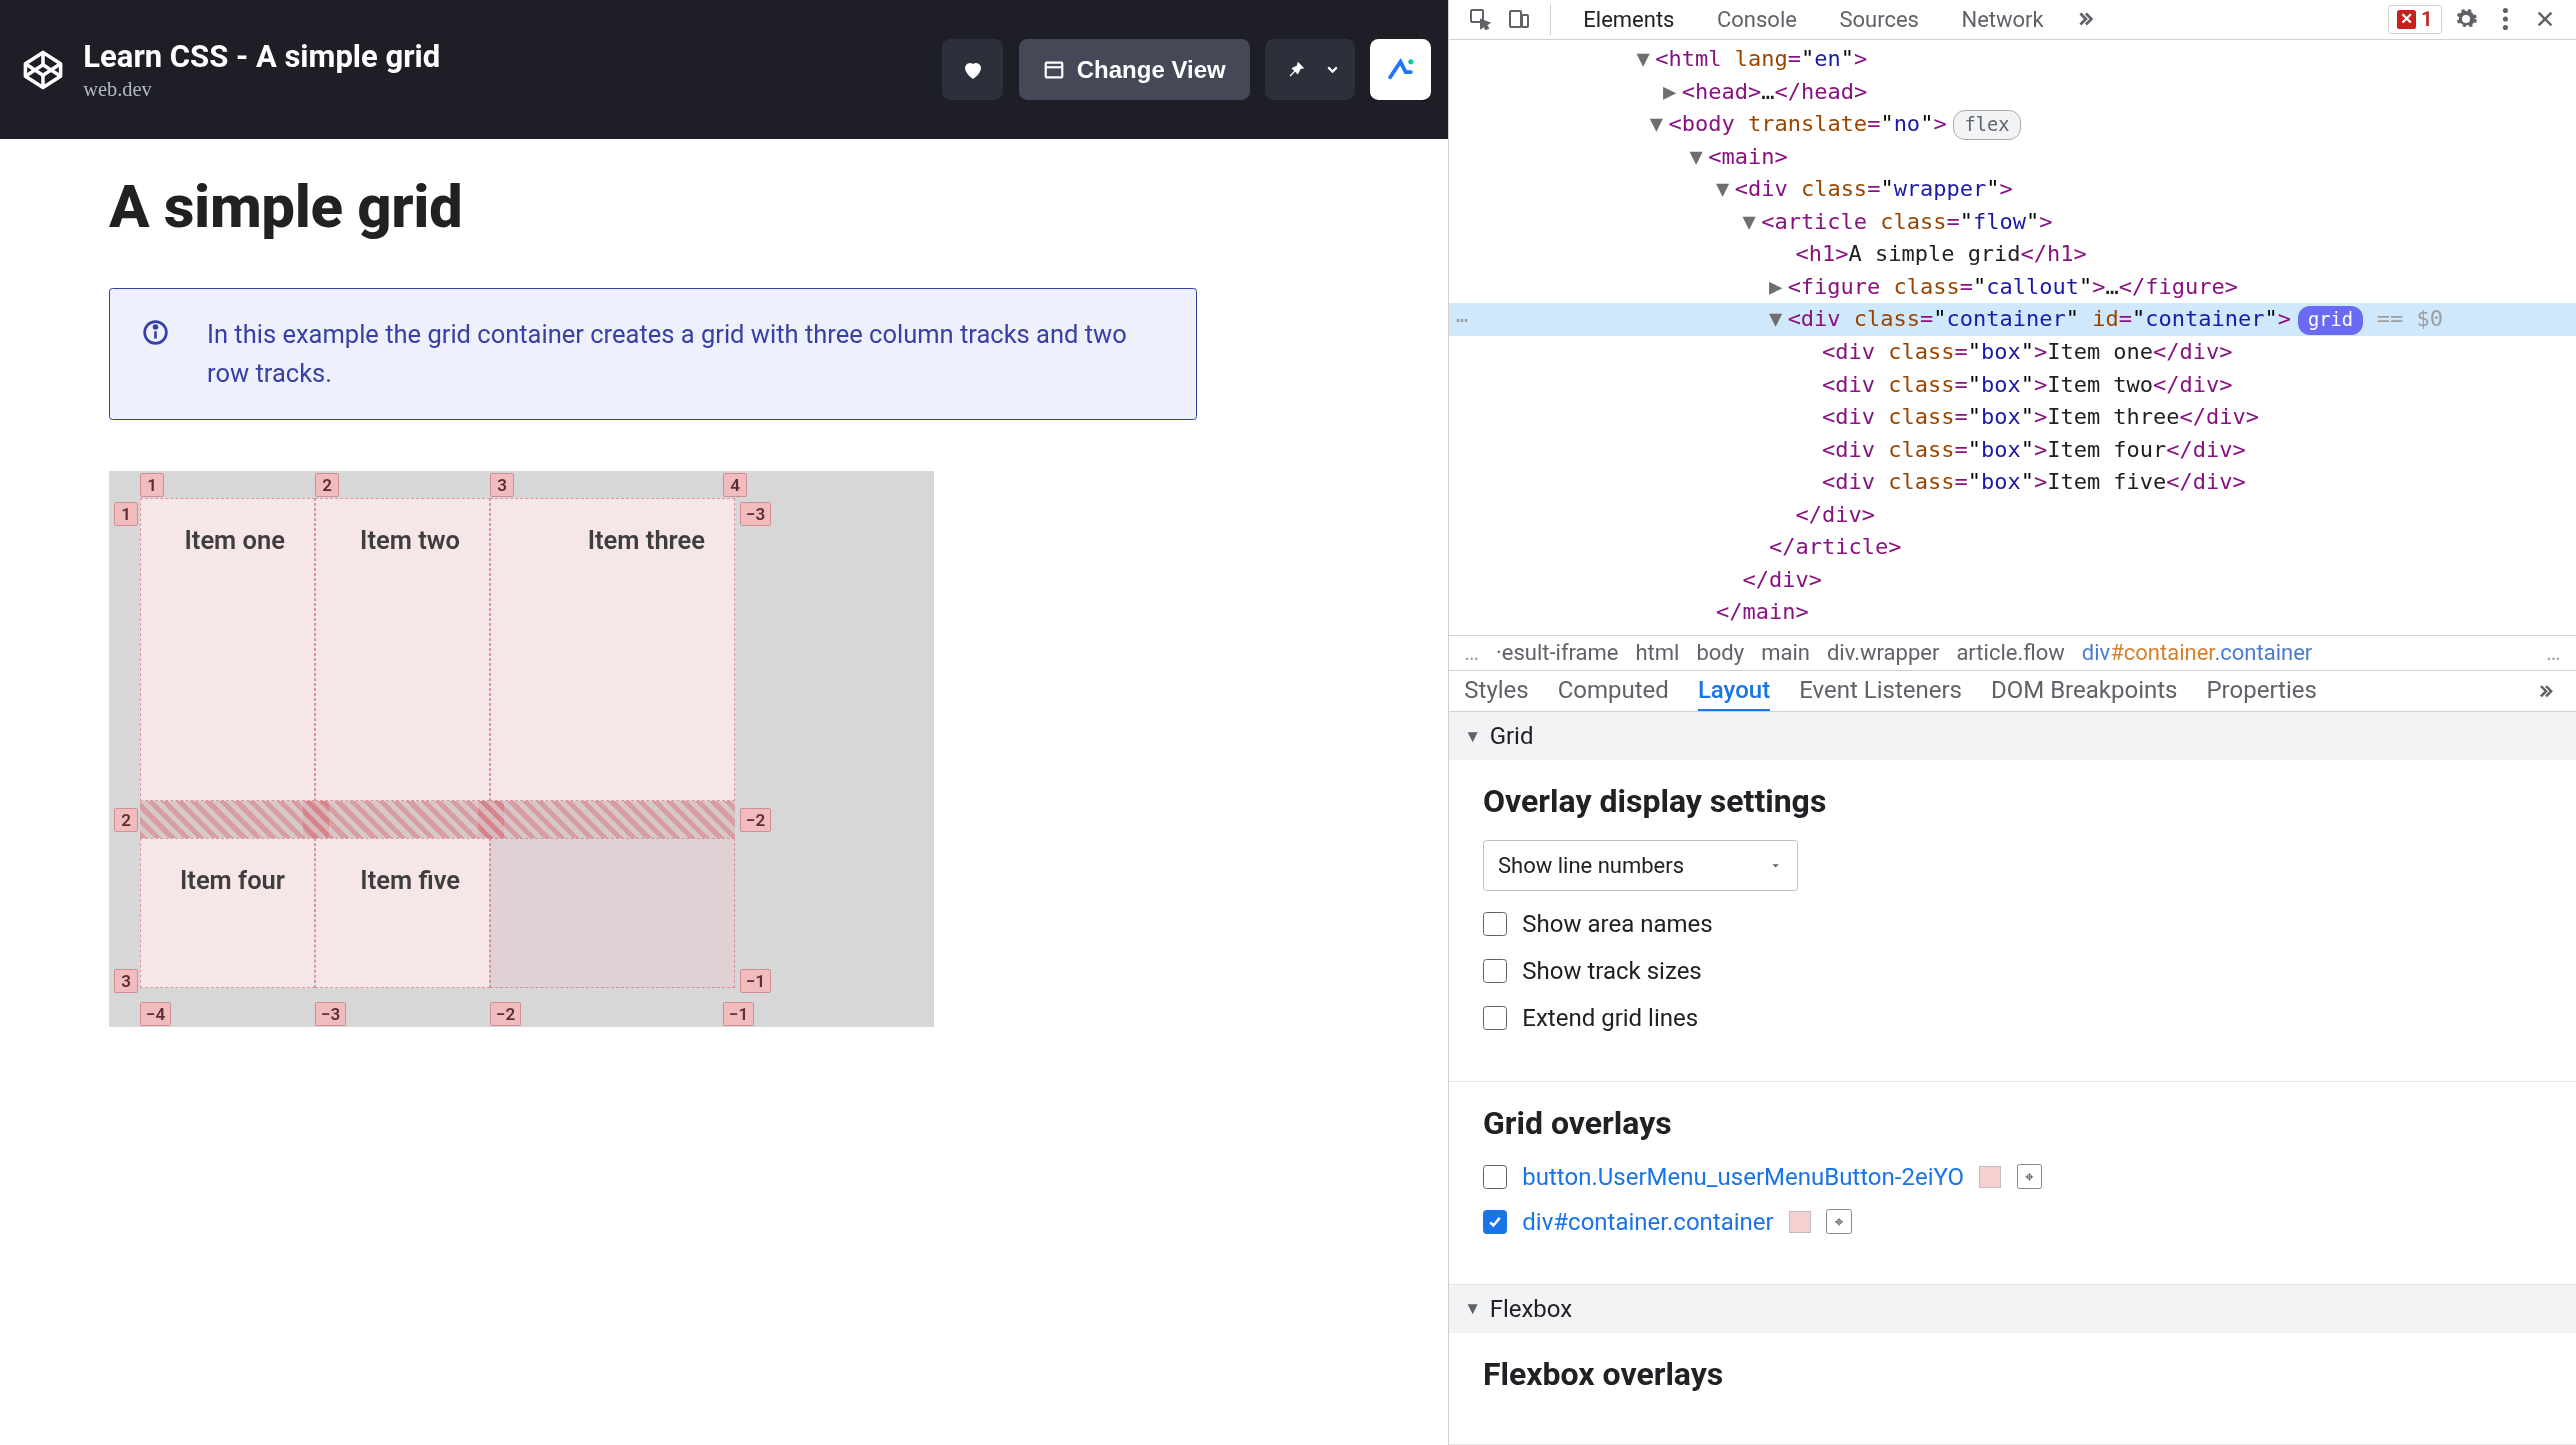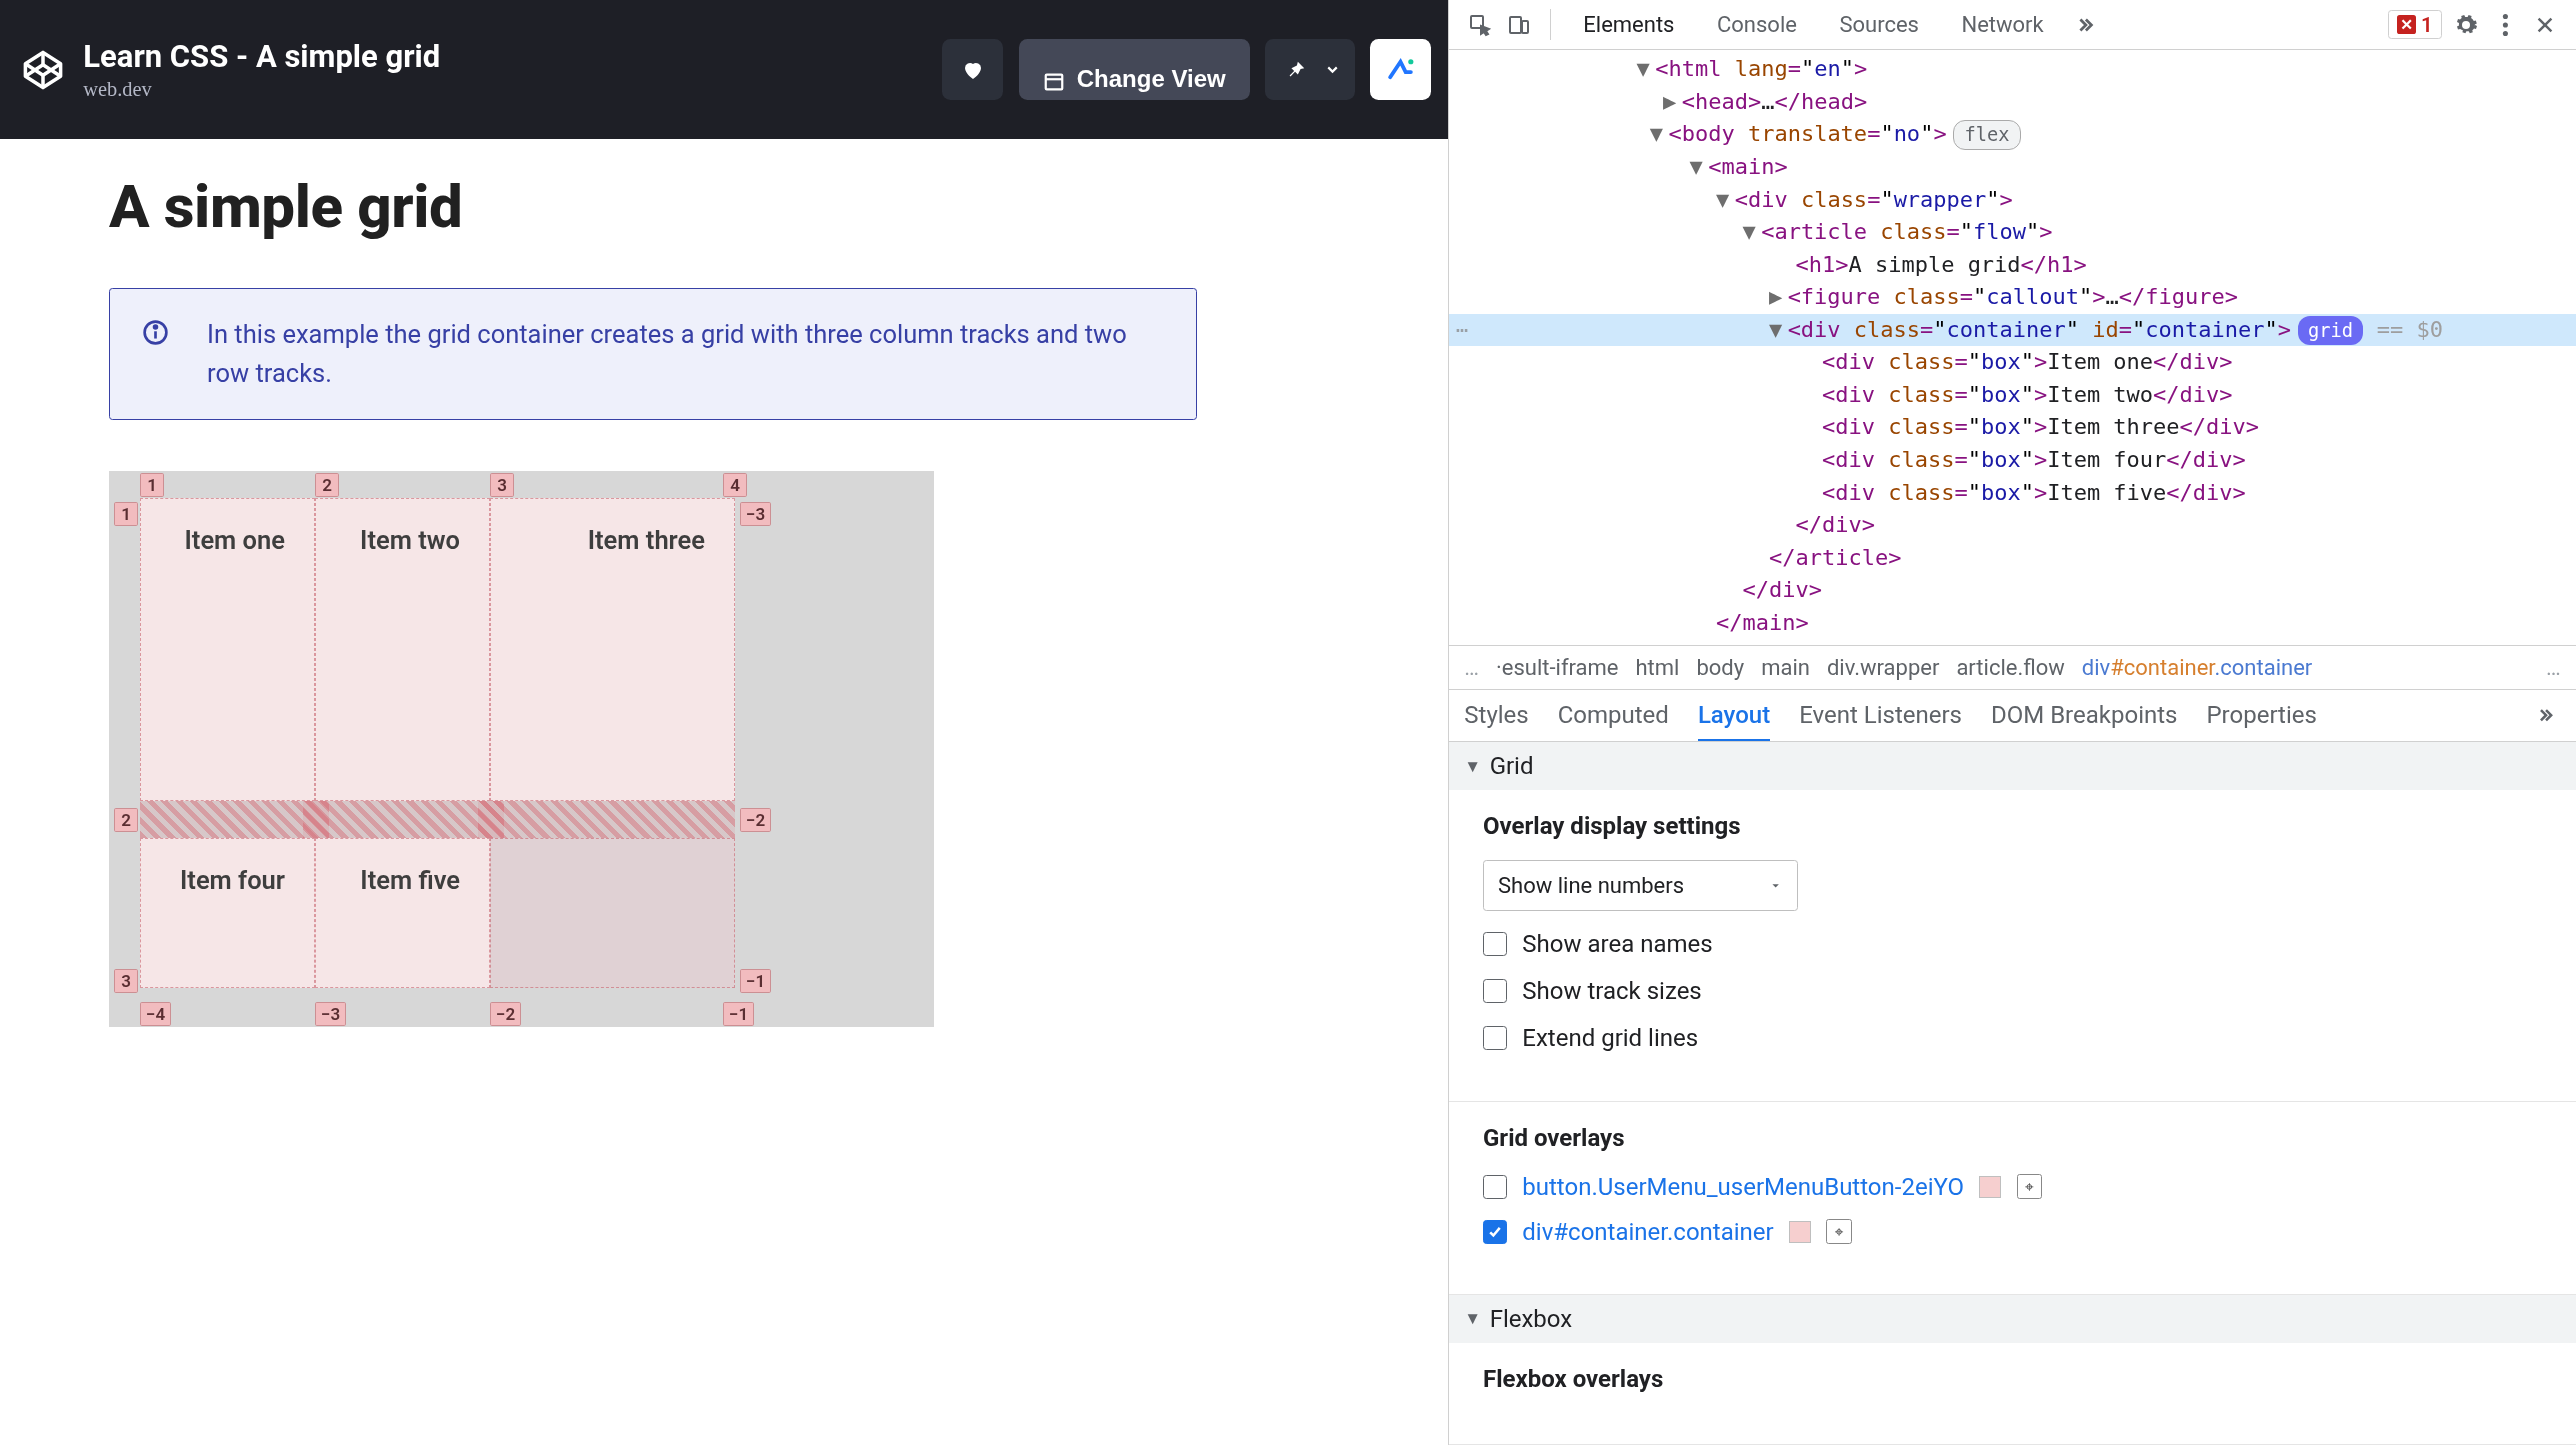--- a/index.html
+++ b/index.html
@@ -9,21 +9,21 @@
 .left-pane { width: 1448px; height: 100%; background: #fff; display: flex; flex-direction: column; }
 .cp-header { height: 139px; background: #1e1f26; color: #fff; display: flex; align-items: center; padding: 0 17px; }
 .cp-logo { width: 51px; height: 51px; display: flex; align-items: center; justify-content: center; margin-right: 15.3px; }
 .cp-logo svg { width: 44px; height: 44px; }
 .cp-title-block { flex: 1 1 auto; display: flex; flex-direction: column; }
 .cp-title { font-size: 31px; font-weight: 700; color: #fff; }
 .cp-sub { font-size: 20.4px; color: #b3b7c6; margin-top: 3.4px; font-family: Liberation Serif, serif; }
 .cp-actions { display: flex; align-items: center; gap: 15.3px; }
 .cp-btn { height: 61px; border-radius: 8.5px; background: #2c303a; color: #fff; display: flex; align-items: center; justify-content: center; border: none; cursor: pointer; }
 .cp-btn.sq { width: 61px; }
-.cp-btn.change { background: #444857; padding: 7px 24px; gap: 12px; font-size: 24px; font-weight: 600; align-items: flex-end; }
+.cp-btn.change { background: #444857; padding: 7px 24px; gap: 12px; font-size: 24px; font-weight: 600; }
 .cp-btn.pin { width: 61px; }
 .cp-btn.chev { width: 44px; border-radius: 0 8.5px 8.5px 0; margin-left: -15.3px; }
 .cp-btn.white { background: #fff; width: 61px; }
 .cp-icon { display: inline-flex; }
 
 .preview-body { flex: 1; padding: 32px 109px; overflow: auto; }
 .preview-h1 { font-size: 60px; font-weight: 800; color: #212121; margin-bottom: 46px; letter-spacing: -0.4px; }
 .callout { border: 1.7px solid #3740a5; border-radius: 3.4px; background: #eef0fb; padding: 25.5px 31px; display: flex; gap: 37px; margin-bottom: 51px; width: 1088px; }
 .callout-icon { color: #3740a5; flex: 0 0 auto; margin-top: 3.4px; }
 .callout-text { font-size: 25.5px; line-height: 1.55; color: #3740a5; }
@@ -83,21 +83,21 @@
 
 
 .sub-tabs { height: 53px; border-bottom:0.9px solid #d0d0d0; display:flex; align-items:center; padding:0 15.3px; gap: 29px; font-size:24px; color:#5f6368; }
 .sub-tab { cursor:pointer; height:100%; display:flex; align-items:center; border-bottom:2.6px solid transparent; }
 .sub-tab.active { color:#1a73e8; border-bottom-color:#1a73e8; font-weight:500; }
 
 .panel-section { border-bottom:0.9px solid #e5e5e5; }
 .panel-head { height: 48px; background:#f1f3f4; display:flex; align-items:center; padding:0 15.3px; gap:8.5px; font-size:24px; color:#202124; }
 .panel-head .tri { color:#5f6368; font-size:17px; }
 .panel-body { padding: 22px 34px 31px 34px; }
-.sect-title { font-size:24px; font-weight:700; margin-bottom: 20.4px; color:#202124; }
+.sect-title { font-size:32px; font-weight:700; margin-bottom: 20.4px; color:#202124; }
 .select-box { width:315px; height:51px; border:0.9px solid #bfbfbf; border-radius:3.4px; display:flex; align-items:center; justify-content:space-between; padding:0 14px; font-size:22px; color:#202124; background:#fff; cursor:pointer; margin-bottom: 15.3px; }
 .chk-row { display:flex; align-items:center; gap:15.3px; font-size:24px; color:#202124; margin: 18.7px 0; }
 .chk { width:24px; height:24px; border:1.7px solid #5f6368; border-radius:3.4px; display:flex; align-items:center; justify-content:center; background:#fff; cursor:pointer; }
 .chk.ck { background:#1a73e8; border-color:#1a73e8; color:#fff; }
 .swatch { width:22px; height:22px; border:0.9px solid #bfbfbf; background:#f6cfcf; display:inline-block; }
 .mini-ico { width:25.5px; height:25.5px; border:0.9px solid #888; border-radius:2.6px; display:inline-flex; align-items:center; justify-content:center; font-size:15.3px; color:#444; }
 .ov-row { display:flex; align-items:center; gap:15.3px; font-size:24px; color:#1a73e8; margin: 17px 0; }
 </style>
 </head>
 <body>

